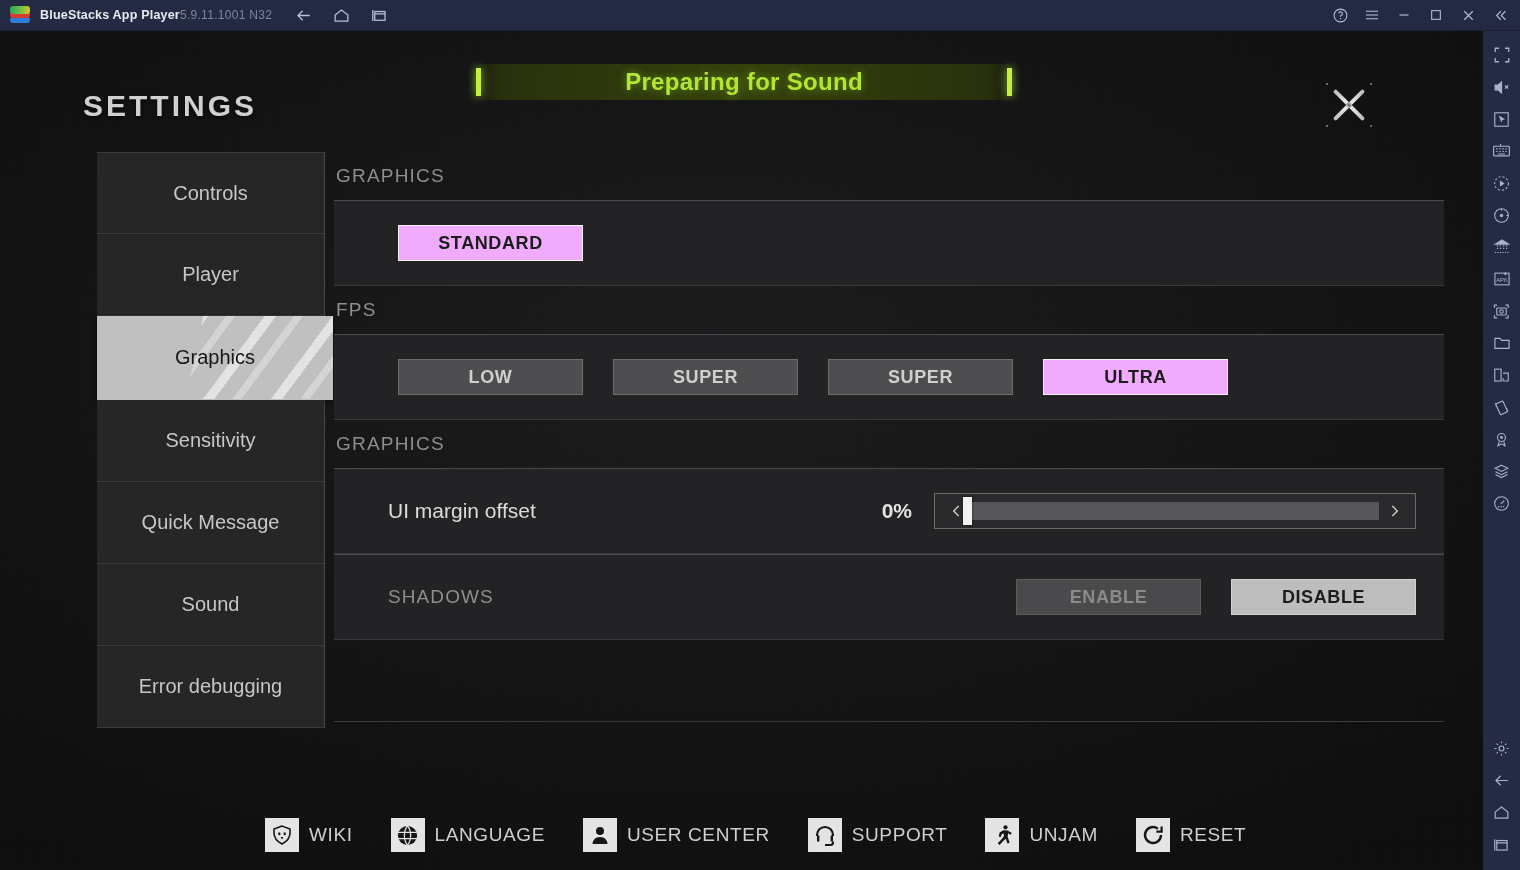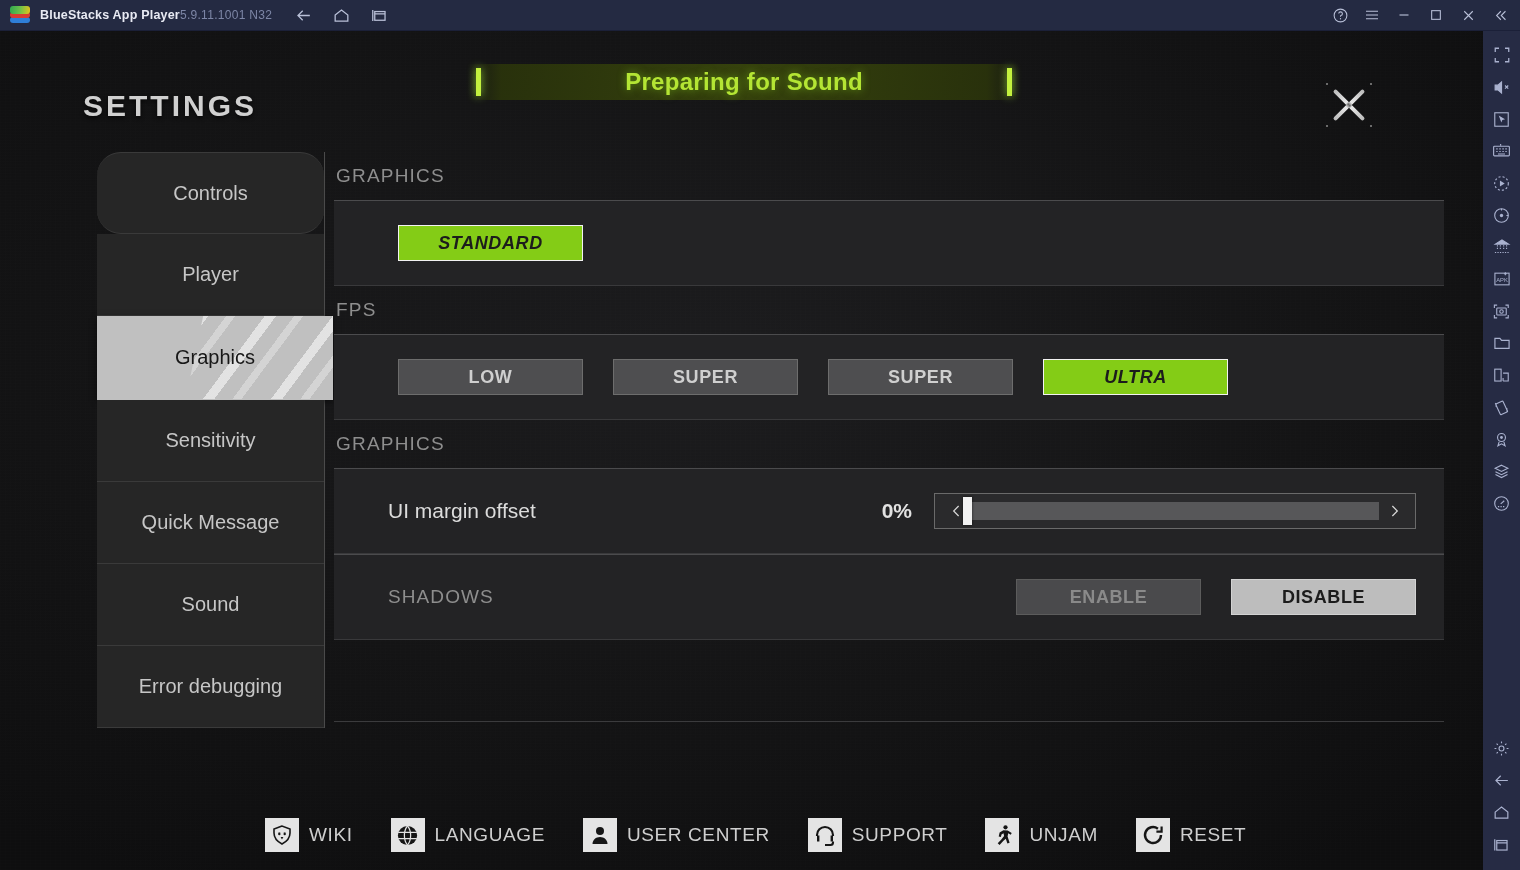--- a/index.html
+++ b/index.html
@@ -113,21 +113,21 @@
     position: absolute; left: 97px; top: 121px; width: 228px;
     border-right: 1px solid #4a4a4a;
   }
   .nav-item {
     height: 82px; display: flex; align-items: center; justify-content: center;
     background: #262626;
     border-bottom: 1px solid #3a3a3a;
     color: #c6c6c6; font-size: 20px; text-align: center; line-height: 25px;
     position: relative;
   }
-  .nav-item:first-child { border-top: 1px solid #3a3a3a; border-radius: 24px; }
+  .nav-item:first-child { border-top: 1px solid #3a3a3a; }
   .nav-item .lbl { position: relative; z-index: 2; padding: 0 8px; }
   .nav-item.active {
     background: #c0c0c0; color: #171717; font-weight: normal;
     width: 236px; margin-left: 0; border-bottom-color: #c0c0c0;
     box-shadow: 0 2px 6px rgba(0,0,0,.5);
     overflow: hidden;
   }
   .nav-item.active::after {
     content: ""; position: absolute; right: -10px; top: -12px;
     width: 150px; height: 120px;
@@ -154,21 +154,21 @@
     position: relative;
   }
   .row.tall { height: 86px; }
   .btn {
     height: 36px; min-width: 185px; padding: 0 16px;
     display: flex; align-items: center; justify-content: center;
     font-size: 18px; letter-spacing: .6px; font-weight: bold;
     border: 1px solid #6d6d6d; color: #cfcfcf; background: #4e4e50;
     cursor: pointer; user-select: none;
   }
-  .btn.sel { background: #84cc16; color: #1c1c1c; border-color: #f2f2f2; font-style: italic; }
+  .btn.sel { background: #f0abfc; color: #1c1c1c; border-color: #f2f2f2; }
   .btn.dim { color: #8a8a8a; border-color: #5c5c5c; background: #4a4a4c; }
   .btn.light { background: #bdbdbd; color: #1c1c1c; border-color: #d2d2d2; }
   .btn-grp { display: flex; gap: 30px; }
 
   .setting-label { font-size: 21px; color: #dcdcdc; }
   .setting-value { font-size: 21px; color: #e2e2e2; font-weight: bold; margin-left: auto; }
 
   .slider-wrap {
     margin-left: 22px; width: 482px; height: 36px;
     border: 1px solid #6a6a6a; background: #2a2a2c;

